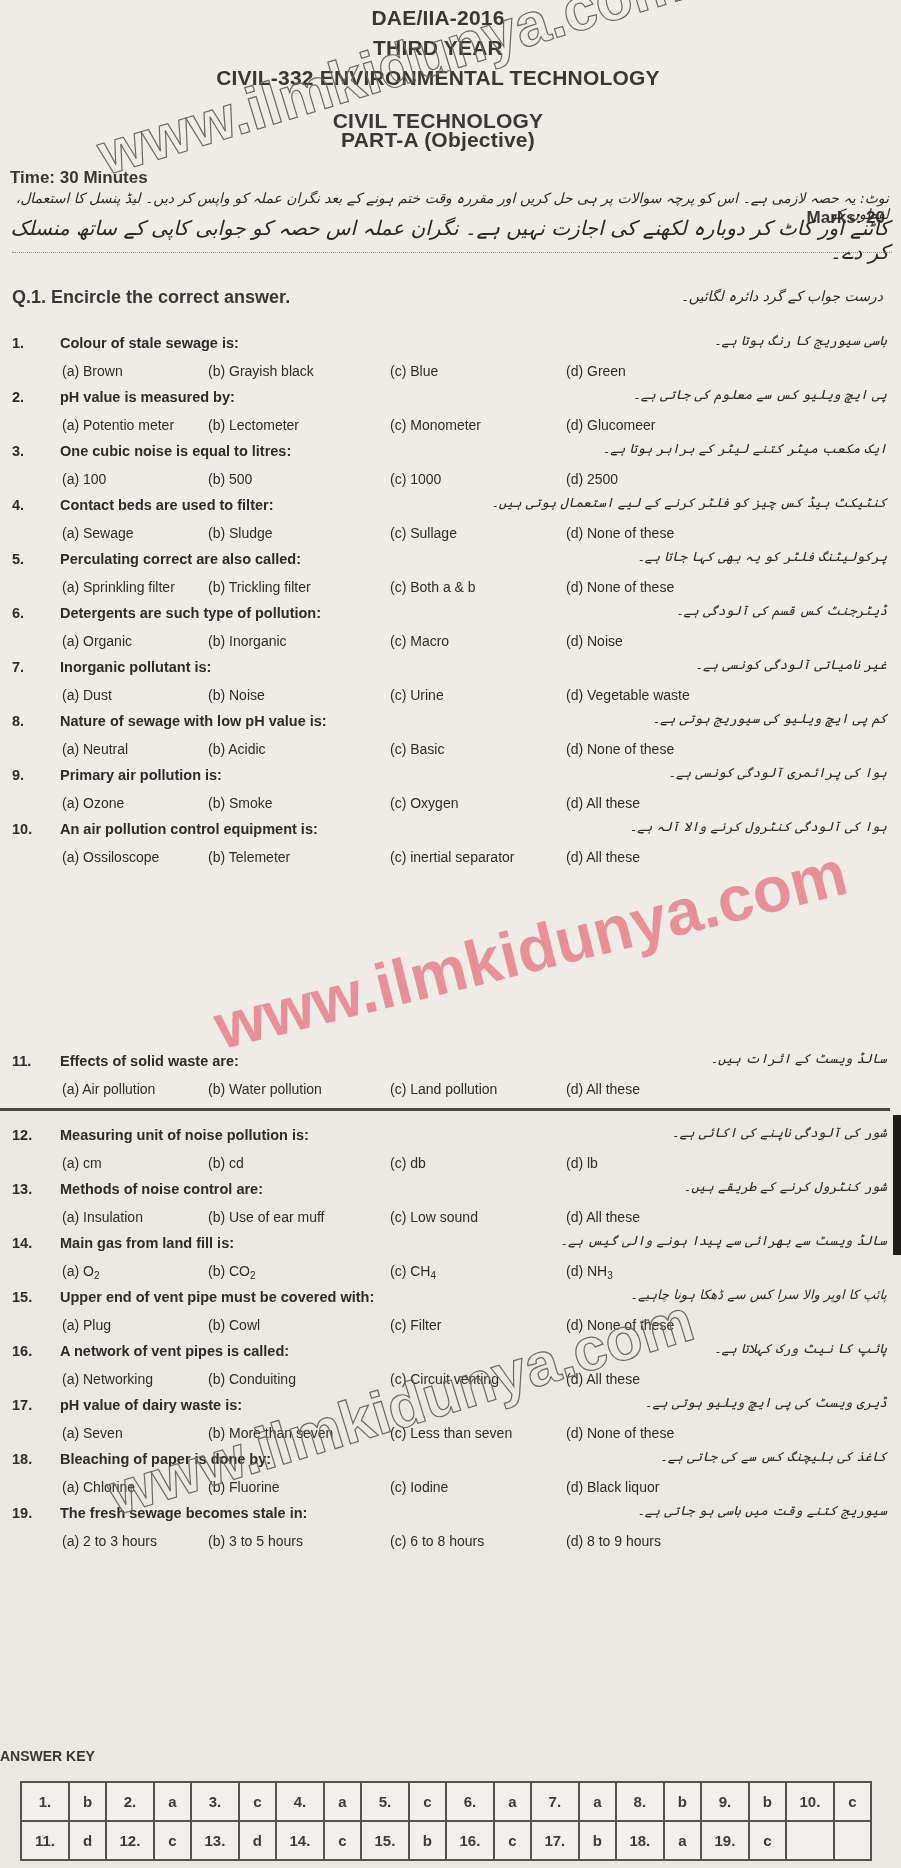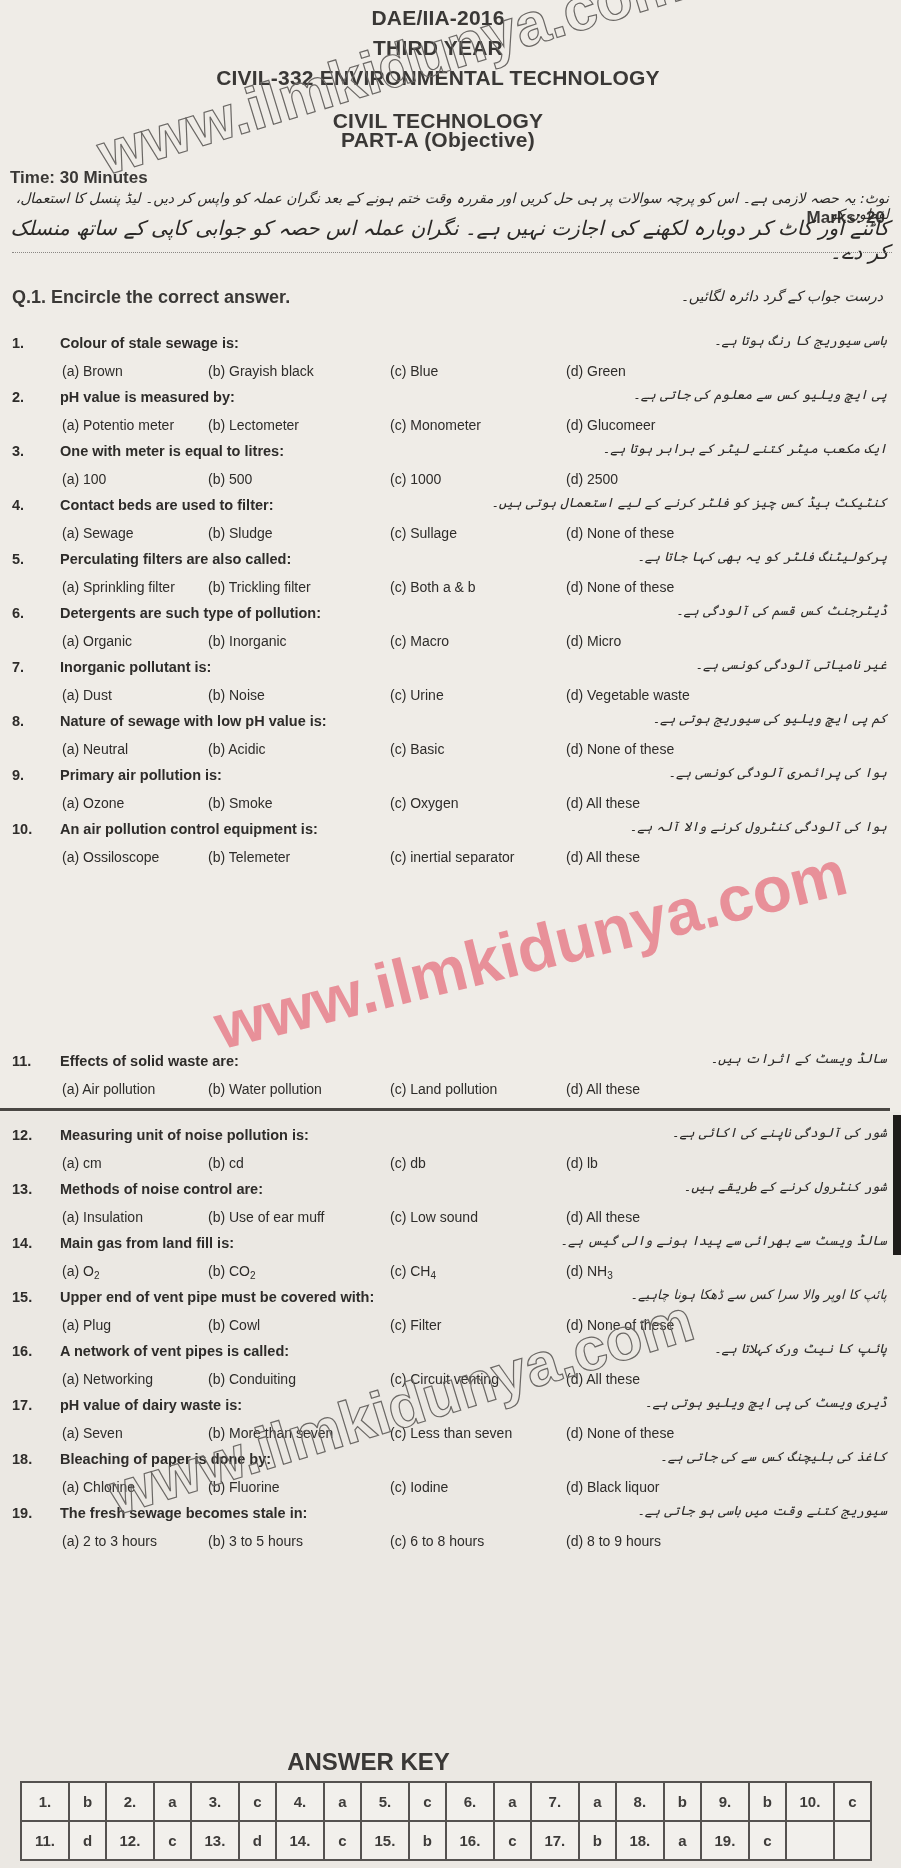--- a/index.html
+++ b/index.html
@@ -38,21 +38,21 @@
   .q .num { position:absolute; left:12px; top:0; font-weight:bold; font-size:14.5px; width:30px; }
   .q .stem { position:absolute; left:60px; top:0; font-weight:bold; font-size:14.5px; }
   .q .ur { position:absolute; right:14px; top:-2px; font-size:13px; direction:rtl; font-family:"DejaVu Sans", sans-serif; font-style:italic; white-space:nowrap; }
   .q .opt { position:absolute; top:28px; font-size:14px; white-space:nowrap; }
   .q .oa { left:62px; }
   .q .ob { left:208px; }
   .q .oc { left:390px; }
   .q .od { left:566px; }
   sub { font-size:10px; vertical-align:-3px; }
 
-  .ak-title { position:absolute; left:0; top:1748px; width:737px; text-align:center; font-weight:bold; font-size:24px; color:#3a3836; }
+  .ak-title { position:absolute; left:0; top:1748px; width:737px; font-weight:bold; font-size:14px; color:#3a3836; }
   table.ak { position:absolute; left:20px; top:1781px; border-collapse:collapse; width:852px; }
   table.ak td { border:2px solid #555250; height:37px; text-align:center; font-weight:bold; font-size:15px; color:#3e3c3a; background:#f2f0ec; padding:0; }
   table.ak td.n { width:48px; }
   table.ak td.a { width:37px; }
 
   .wm { position:absolute; pointer-events:none; font-weight:bold; font-family:"Liberation Sans", sans-serif; }
   .wm-outline { color:transparent; -webkit-text-stroke:1.2px #6b6865; font-size:60px; transform-origin:left bottom; }
   .wm-red { color:rgba(226,70,90,0.55); font-size:64px; transform-origin:left bottom; }
 </style>
 </head>
@@ -94,53 +94,53 @@
       <span class="num">2.</span>
       <span class="stem">pH value is measured by:</span>
       <span class="ur">پی ایچ ویلیو کس سے معلوم کی جاتی ہے۔</span>
       <span class="opt oa">(a) Potentio meter</span>
       <span class="opt ob">(b) Lectometer</span>
       <span class="opt oc">(c) Monometer</span>
       <span class="opt od">(d) Glucomeer</span>
     </div>
     <div class="q" style="top:443px">
       <span class="num">3.</span>
-      <span class="stem">One with meter is equal to litres:</span>
+      <span class="stem">One cubic noise is equal to litres:</span>
       <span class="ur">ایک مکعب میٹر کتنے لیٹر کے برابر ہوتا ہے۔</span>
       <span class="opt oa">(a) 100</span>
       <span class="opt ob">(b) 500</span>
       <span class="opt oc">(c) 1000</span>
       <span class="opt od">(d) 2500</span>
     </div>
     <div class="q" style="top:497px">
       <span class="num">4.</span>
       <span class="stem">Contact beds are used to filter:</span>
       <span class="ur">کنٹیکٹ بیڈ کس چیز کو فلٹر کرنے کے لیے استعمال ہوتی ہیں۔</span>
       <span class="opt oa">(a) Sewage</span>
       <span class="opt ob">(b) Sludge</span>
       <span class="opt oc">(c) Sullage</span>
       <span class="opt od">(d) None of these</span>
     </div>
     <div class="q" style="top:551px">
       <span class="num">5.</span>
-      <span class="stem">Perculating filters are also called:</span>
+      <span class="stem">Perculating correct are also called:</span>
       <span class="ur">پرکولیٹنگ فلٹر کو یہ بھی کہا جاتا ہے۔</span>
       <span class="opt oa">(a) Sprinkling filter</span>
       <span class="opt ob">(b) Trickling filter</span>
       <span class="opt oc">(c) Both a &amp; b</span>
       <span class="opt od">(d) None of these</span>
     </div>
     <div class="q" style="top:605px">
       <span class="num">6.</span>
       <span class="stem">Detergents are such type of pollution:</span>
       <span class="ur">ڈیٹرجنٹ کس قسم کی آلودگی ہے۔</span>
       <span class="opt oa">(a) Organic</span>
       <span class="opt ob">(b) Inorganic</span>
       <span class="opt oc">(c) Macro</span>
-      <span class="opt od">(d) Micro</span>
+      <span class="opt od">(d) Noise</span>
     </div>
     <div class="q" style="top:659px">
       <span class="num">7.</span>
       <span class="stem">Inorganic pollutant is:</span>
       <span class="ur">غیر نامیاتی آلودگی کونسی ہے۔</span>
       <span class="opt oa">(a) Dust</span>
       <span class="opt ob">(b) Noise</span>
       <span class="opt oc">(c) Urine</span>
       <span class="opt od">(d) Vegetable waste</span>
     </div>

